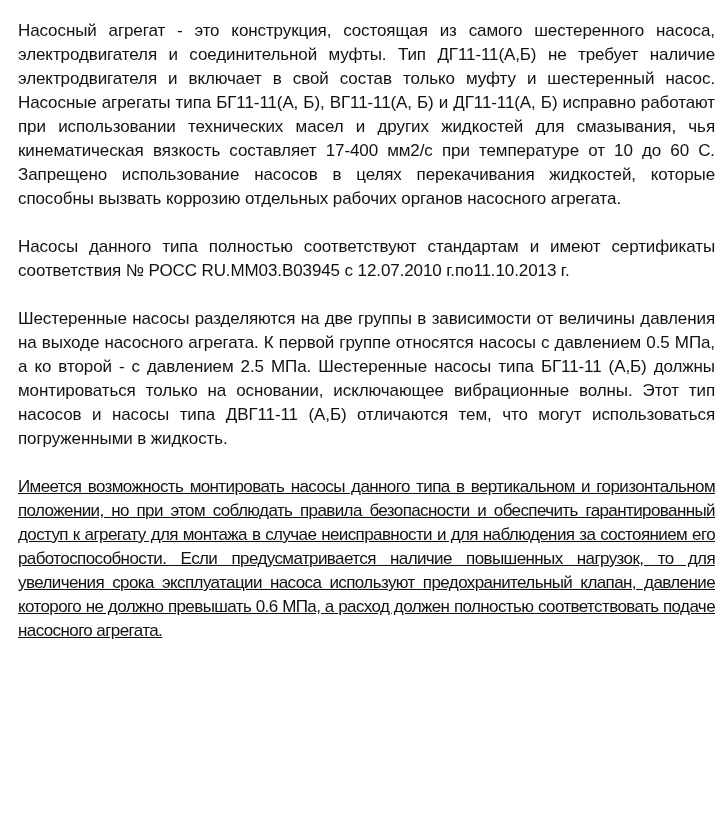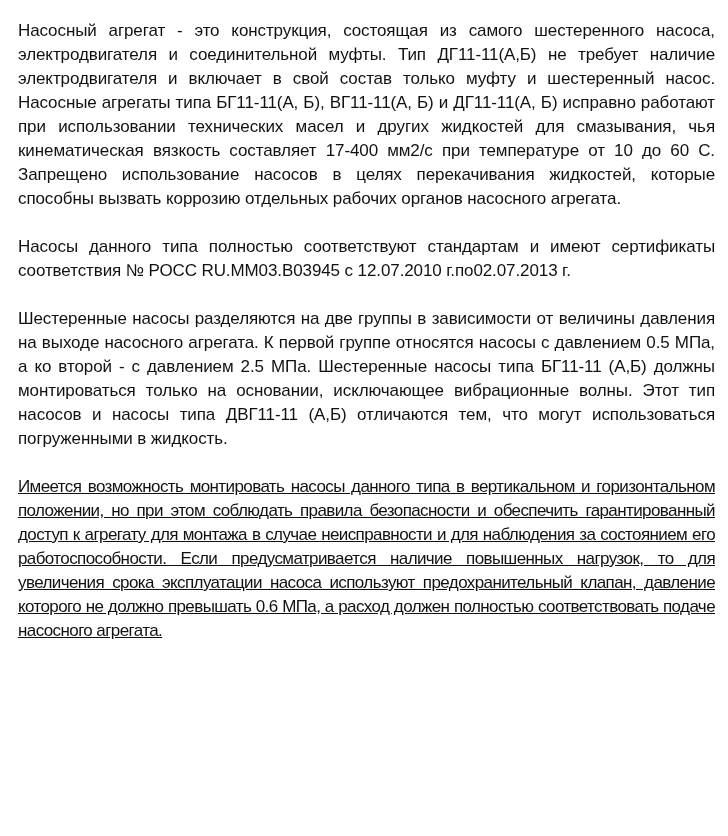--- a/index.html
+++ b/index.html
@@ -35,16 +35,16 @@
     .doc p:last-child {
       margin-bottom: 0;
       text-decoration: underline;
     }
   </style>
 </head>
 <body>
 
 <div class="doc">
   <p>Насосный агрегат - это конструкция, состоящая из самого шестеренного насоса, электродвигателя и соединительной муфты. Тип ДГ11-11(А,Б) не требует наличие электродвигателя и включает в свой состав только муфту и шестеренный насос. Насосные агрегаты типа БГ11-11(А, Б), ВГ11-11(А, Б) и ДГ11-11(А, Б) исправно работают при использовании технических масел и других жидкостей для смазывания, чья кинематическая вязкость составляет 17-400 мм2/с при температуре от 10 до 60 С. Запрещено использование насосов в целях перекачивания жидкостей, которые способны вызвать коррозию отдельных рабочих органов насосного агрегата.</p>
-  <p>Насосы данного типа полностью соответствуют стандартам и имеют сертификаты соответствия № РОСС RU.ММ03.В03945 с 12.07.2010 г.по02.07.2013 г.</p>
+  <p>Насосы данного типа полностью соответствуют стандартам и имеют сертификаты соответствия № РОСС RU.ММ03.В03945 с 12.07.2010 г.по11.10.2013 г.</p>
   <p>Шестеренные насосы разделяются на две группы в зависимости от величины давления на выходе насосного агрегата. К первой группе относятся насосы с давлением 0.5 МПа, а ко второй - с давлением 2.5 МПа. Шестеренные насосы типа БГ11-11 (А,Б) должны монтироваться только на основании, исключающее вибрационные волны. Этот тип насосов и насосы типа ДВГ11-11 (А,Б) отличаются тем, что могут использоваться погруженными в жидкость.</p>
   <p class="compact">Имеется возможность монтировать насосы данного типа в вертикальном и горизонтальном положении, но при этом соблюдать правила безопасности и обеспечить гарантированный доступ к агрегату для монтажа в случае неисправности и для наблюдения за состоянием его работоспособности. Если предусматривается наличие повышенных нагрузок, то для увеличения срока эксплуатации насоса используют предохранительный клапан, давление которого не должно превышать 0.6 МПа, а расход должен полностью соответствовать подаче насосного агрегата.</p>
 </div>
 
 </body></html>

